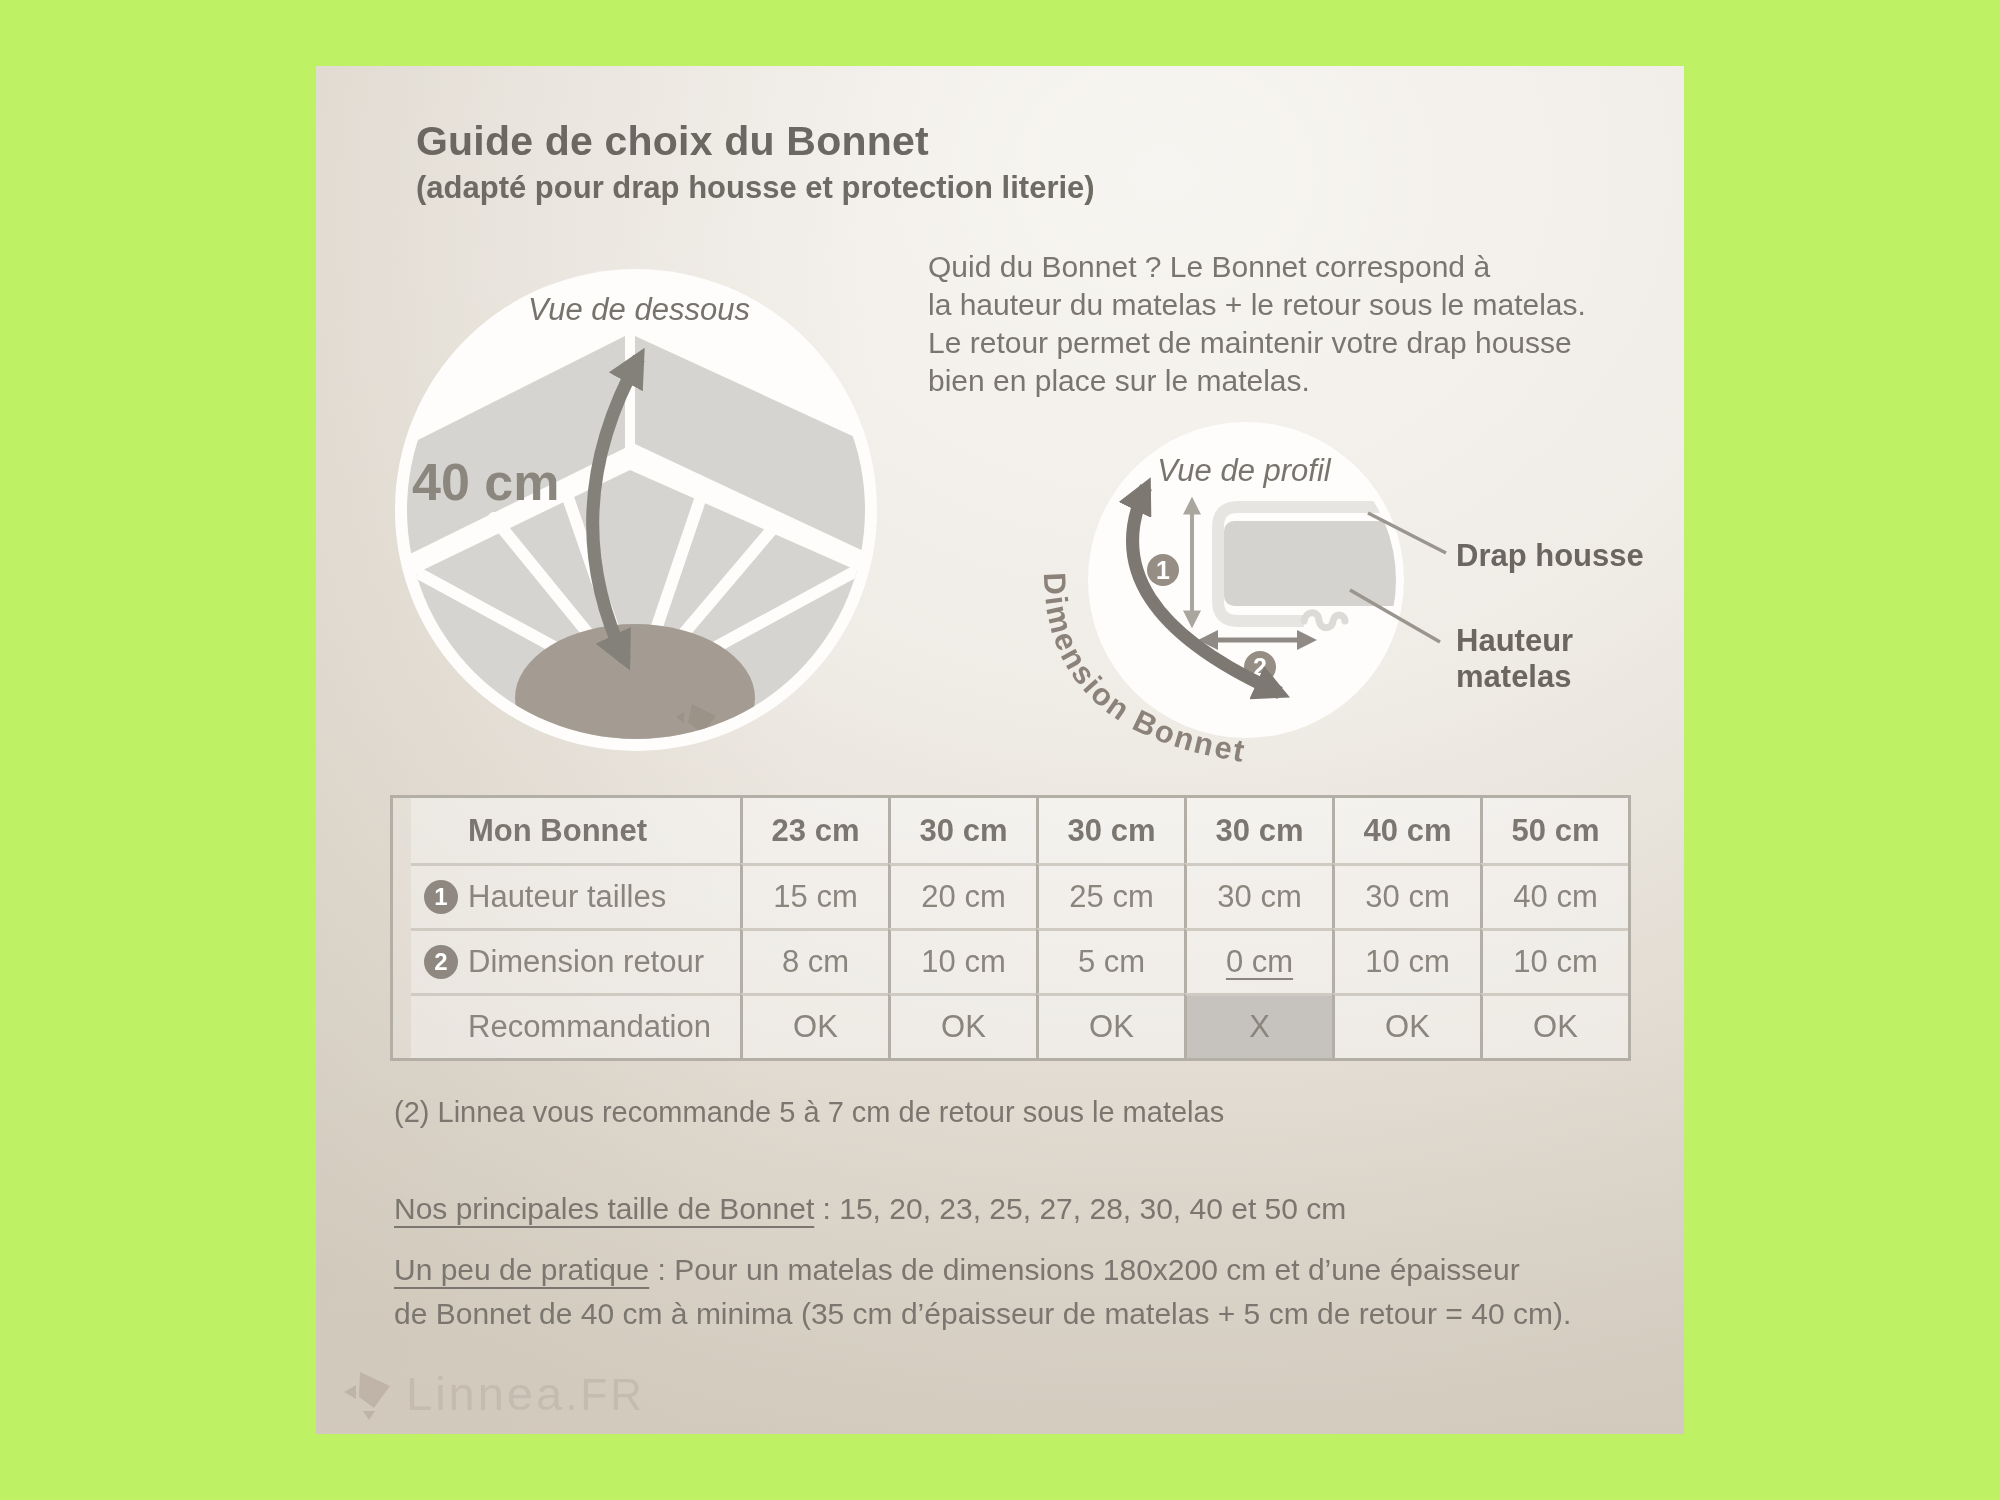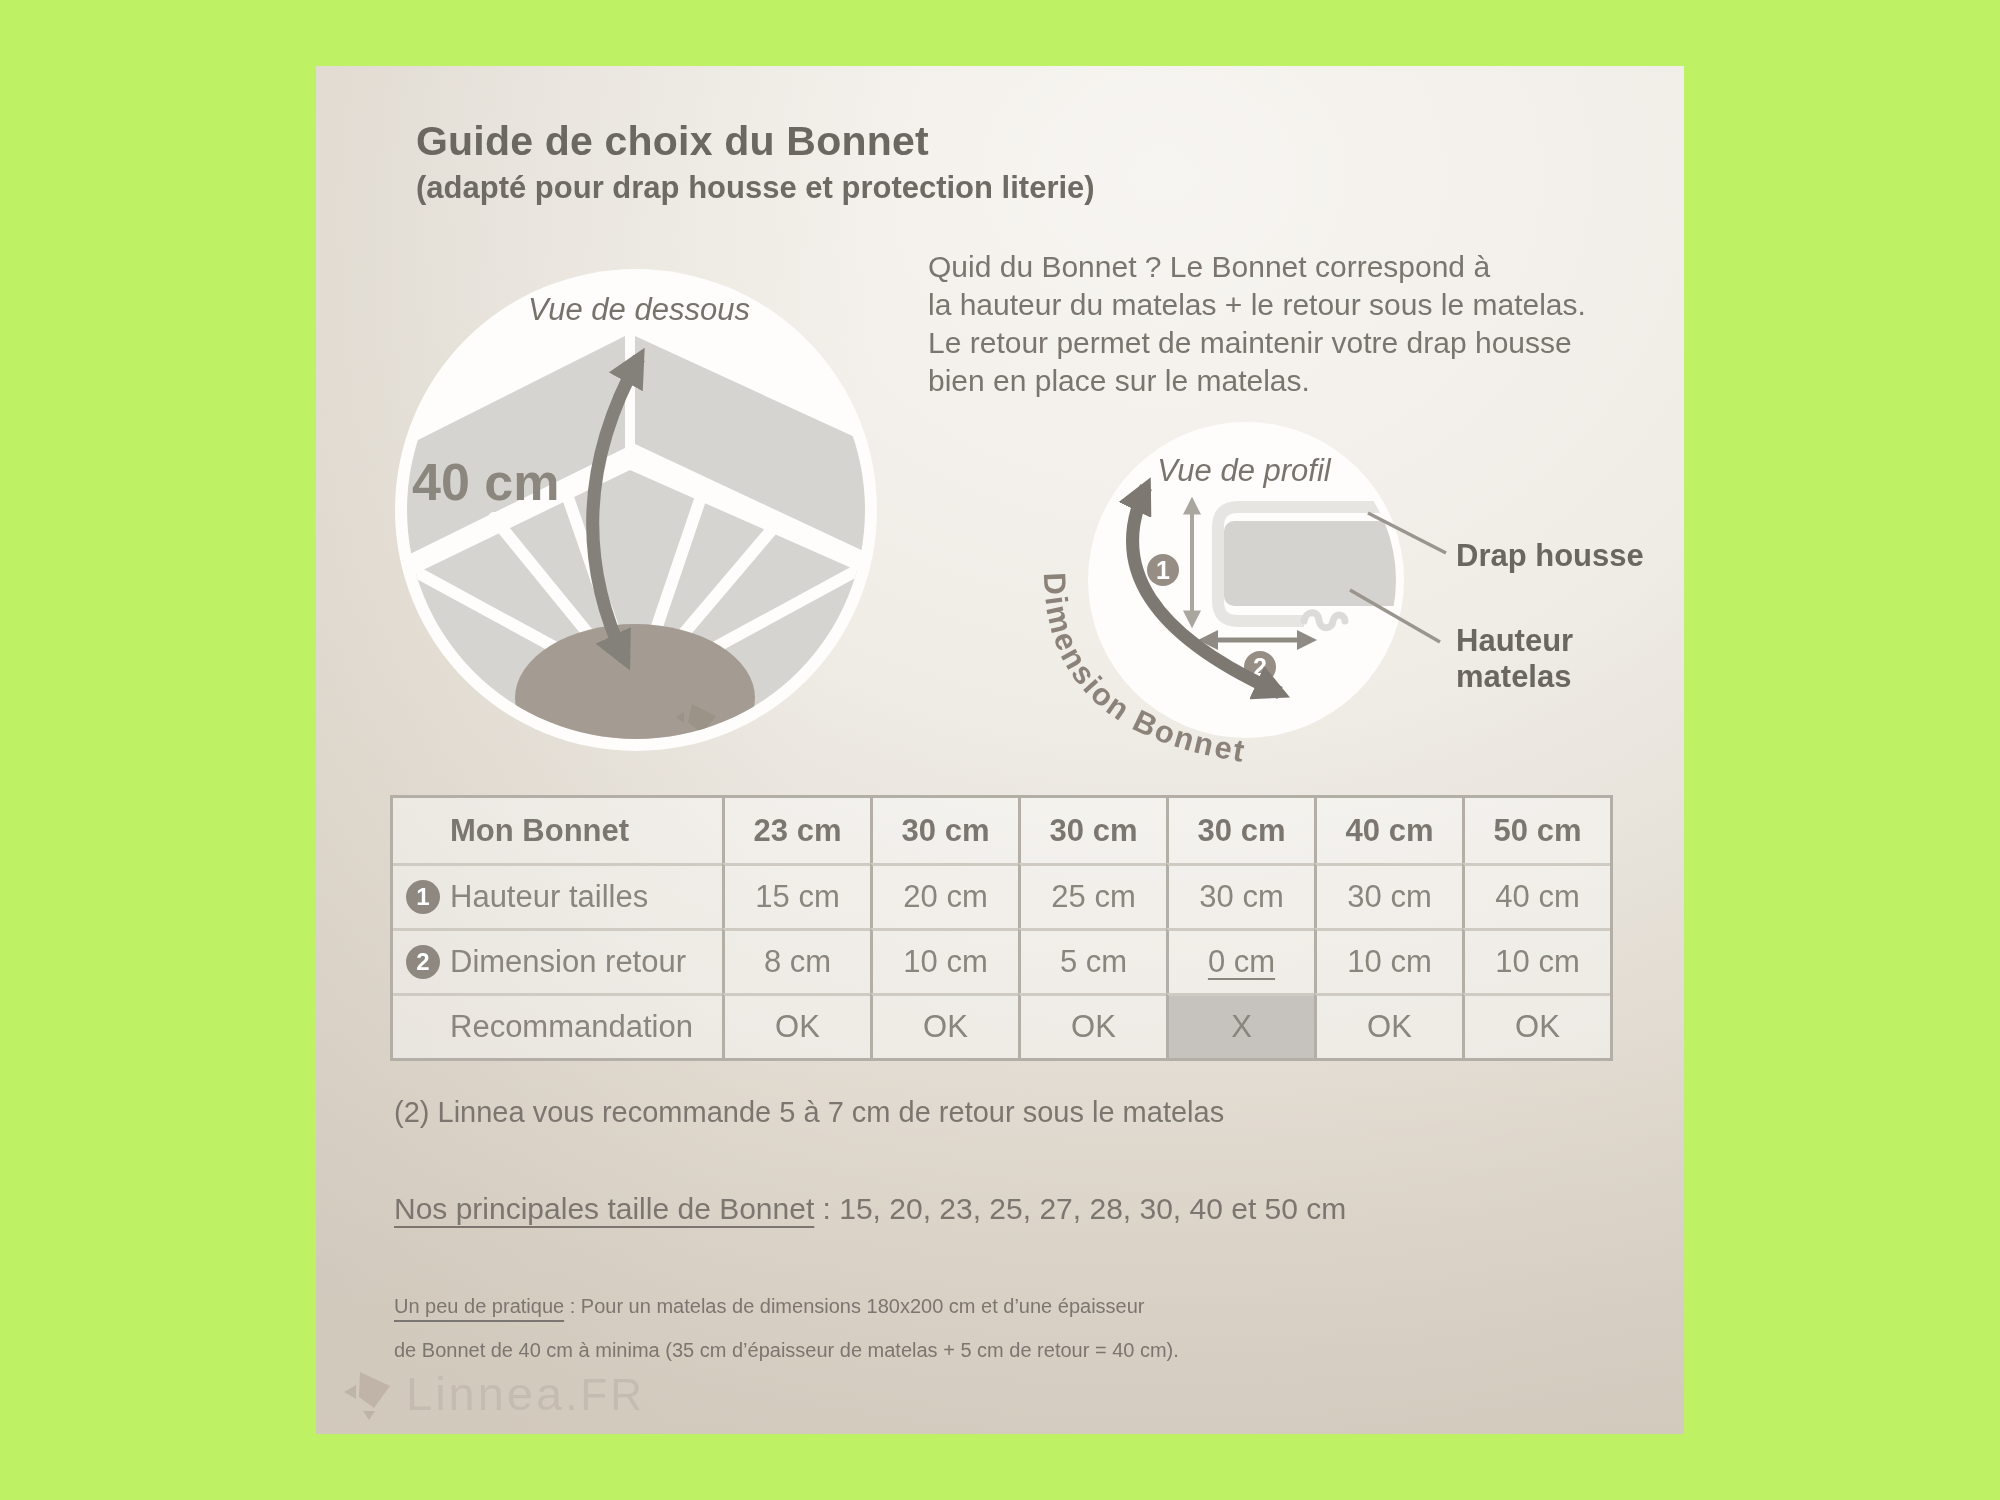--- a/index.html
+++ b/index.html
@@ -12,37 +12,37 @@
       radial-gradient(115% 95% at 62% 8%, #f7f5f1 0%, #f0ede7 40%, #e2dcd2 72%, #d5cdc1 100%);
   }
   .abs{position:absolute;}
   
   .title{left:100px;top:52px;font-size:41px;font-weight:700;color:#6b6761;letter-spacing:.2px;}
   .subtitle{left:100px;top:104px;font-size:31px;font-weight:700;color:#6e6a64;}
   
   .intro{left:612px;top:182px;font-size:30px;line-height:38px;color:#7a756f;white-space:nowrap;}
   
   .tbl{left:74px;top:729px;display:grid;grid-template-columns:329px repeat(6,148px);
-       grid-auto-rows:65px;border:3px solid #b3afa7;background:rgba(255,255,255,0.18);}
+       grid-auto-rows:65px;border:3px solid #b3afa7;background:rgba(255,255,255,0.18);padding-left:18px;}
   .cell{display:flex;align-items:center;justify-content:center;font-size:31px;color:#8a857d;
         background:rgba(255,255,255,0.30);}
   .cell.c0{justify-content:flex-start;padding-left:13px;}
   .cell.vline{border-left:3px solid #b3afa7;}
   .cell.hline{border-top:3px solid #cfcbc3;}
   .cell.hdr{font-weight:700;color:#7b766f;}
   .cell.hl{background:#c6c3be;}
   .mark{width:34px;height:34px;border-radius:50%;background:#8e8881;color:#ffffff;
         font-size:24px;font-weight:700;display:flex;align-items:center;justify-content:center;
         margin-right:10px;flex:0 0 auto;}
   .mark.ghost{visibility:hidden;}
   .u{text-decoration:underline;text-underline-offset:6px;text-decoration-thickness:2px;}
   
   .foot{left:78px;top:1028px;font-size:29px;line-height:36px;color:#7b766f;}
   .sizes{left:78px;top:1126px;font-size:30px;color:#7b766f;}
-  .practice{left:78px;top:1182px;font-size:20px;line-height:44px;color:#7b766f;white-space:nowrap;margin-top:36px;}
+  .practice{left:78px;top:1182px;font-size:30px;line-height:44px;color:#7b766f;white-space:nowrap;}
   .lead{text-decoration:underline;text-underline-offset:7px;text-decoration-thickness:2px;}
   
   .logo{left:26px;top:1298px;display:flex;align-items:center;color:#c3b9af;}
   .logo-text{font-size:47px;letter-spacing:3px;margin-left:12px;opacity:.85;}
   .logo-text .fr{font-size:44px;}
   svg text{font-family:"Liberation Sans", sans-serif;}
 </style>
 </head>
 <body>
 

